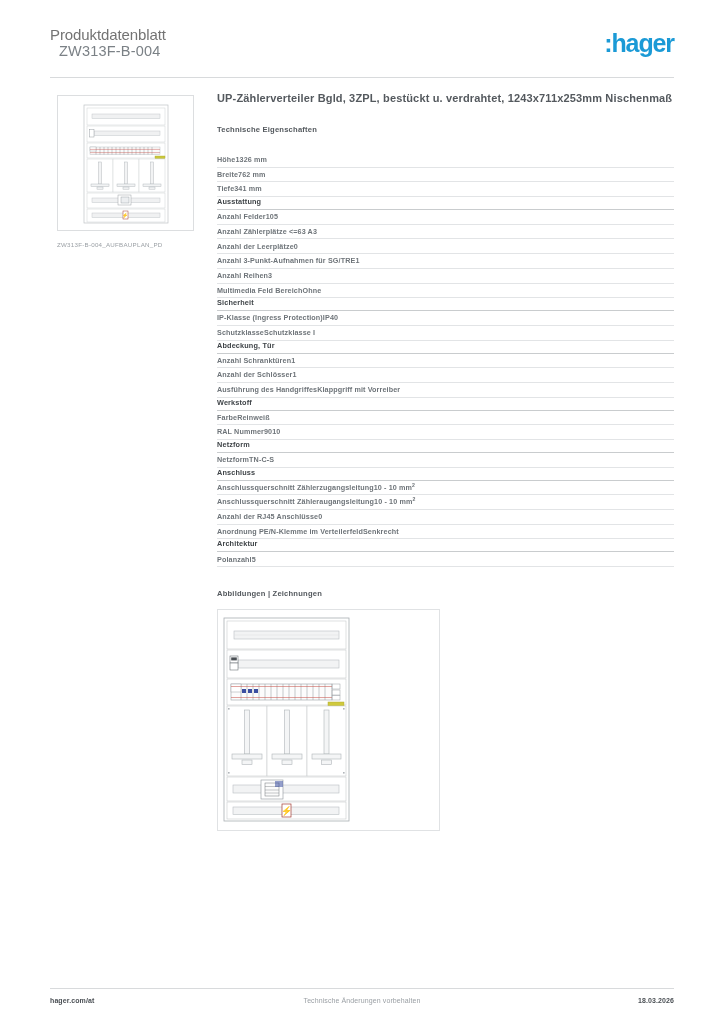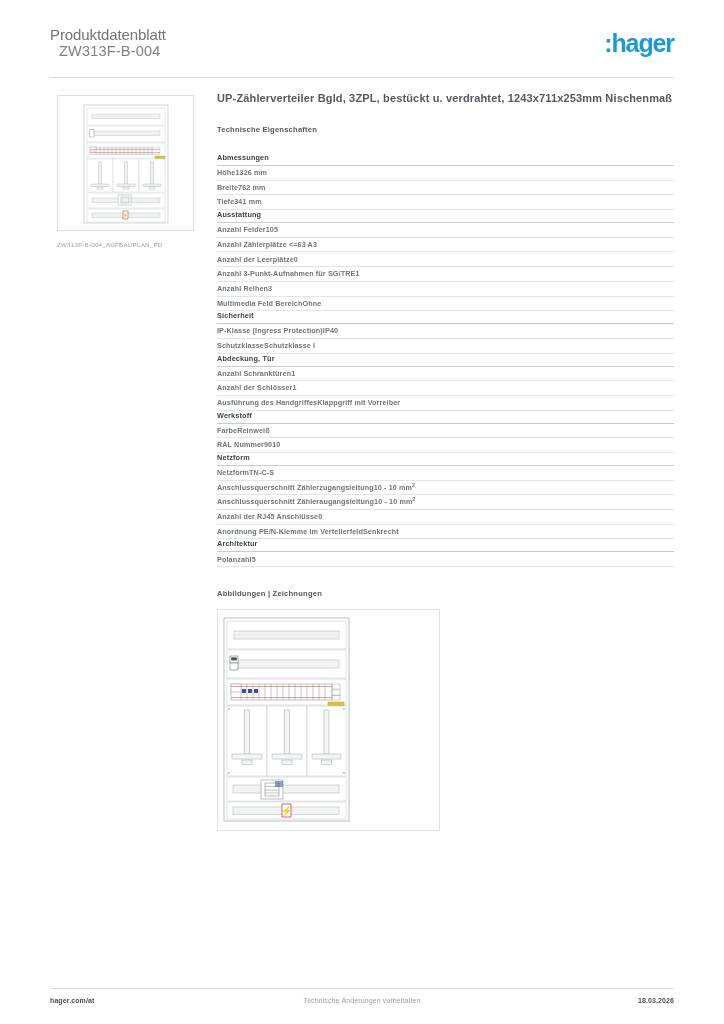--- a/index.html
+++ b/index.html
@@ -256,21 +256,20 @@
 </div>
 <div class="thumb-caption">ZW313F-B-004_AUFBAUPLAN_PD</div>
 
 <div class="content">
 
   <div class="product-desc">UP-Zählerverteiler Bgld, 3ZPL, bestückt u. verdrahtet, 1243x711x253mm Nischenmaß</div>
   <div class="tech-heading">Technische Eigenschaften</div>
 
   <div id="sections-container">
       <div class="section">
-        <div class="section-title">Abmessungen</div>
         <div class="row">
           <span class="label">Höhe</span>
           <span class="value">1326 mm</span>
         </div>
         <div class="row">
           <span class="label">Breite</span>
           <span class="value">762 mm</span>
         </div>
         <div class="row">
           <span class="label">Tiefe</span>
@@ -342,20 +341,21 @@
         </div>
       </div>
       <div class="section">
         <div class="section-title">Netzform</div>
         <div class="row">
           <span class="label">Netzform</span>
           <span class="value">TN-C-S</span>
         </div>
       </div>
       <div class="section">
+        <div class="section-title">Anschluss</div>
         <div class="row">
           <span class="label">Anschlussquerschnitt Zählerzugangsleitung</span>
           <span class="value"><span>10 - 10 mm</span><sup>2</sup></span>
         </div>
         <div class="row">
           <span class="label">Anschlussquerschnitt Zähleraugangsleitung</span>
           <span class="value"><span>10 - 10 mm</span><sup>2</sup></span>
         </div>
         <div class="row">
           <span class="label">Anzahl der RJ45 Anschlüsse</span>

